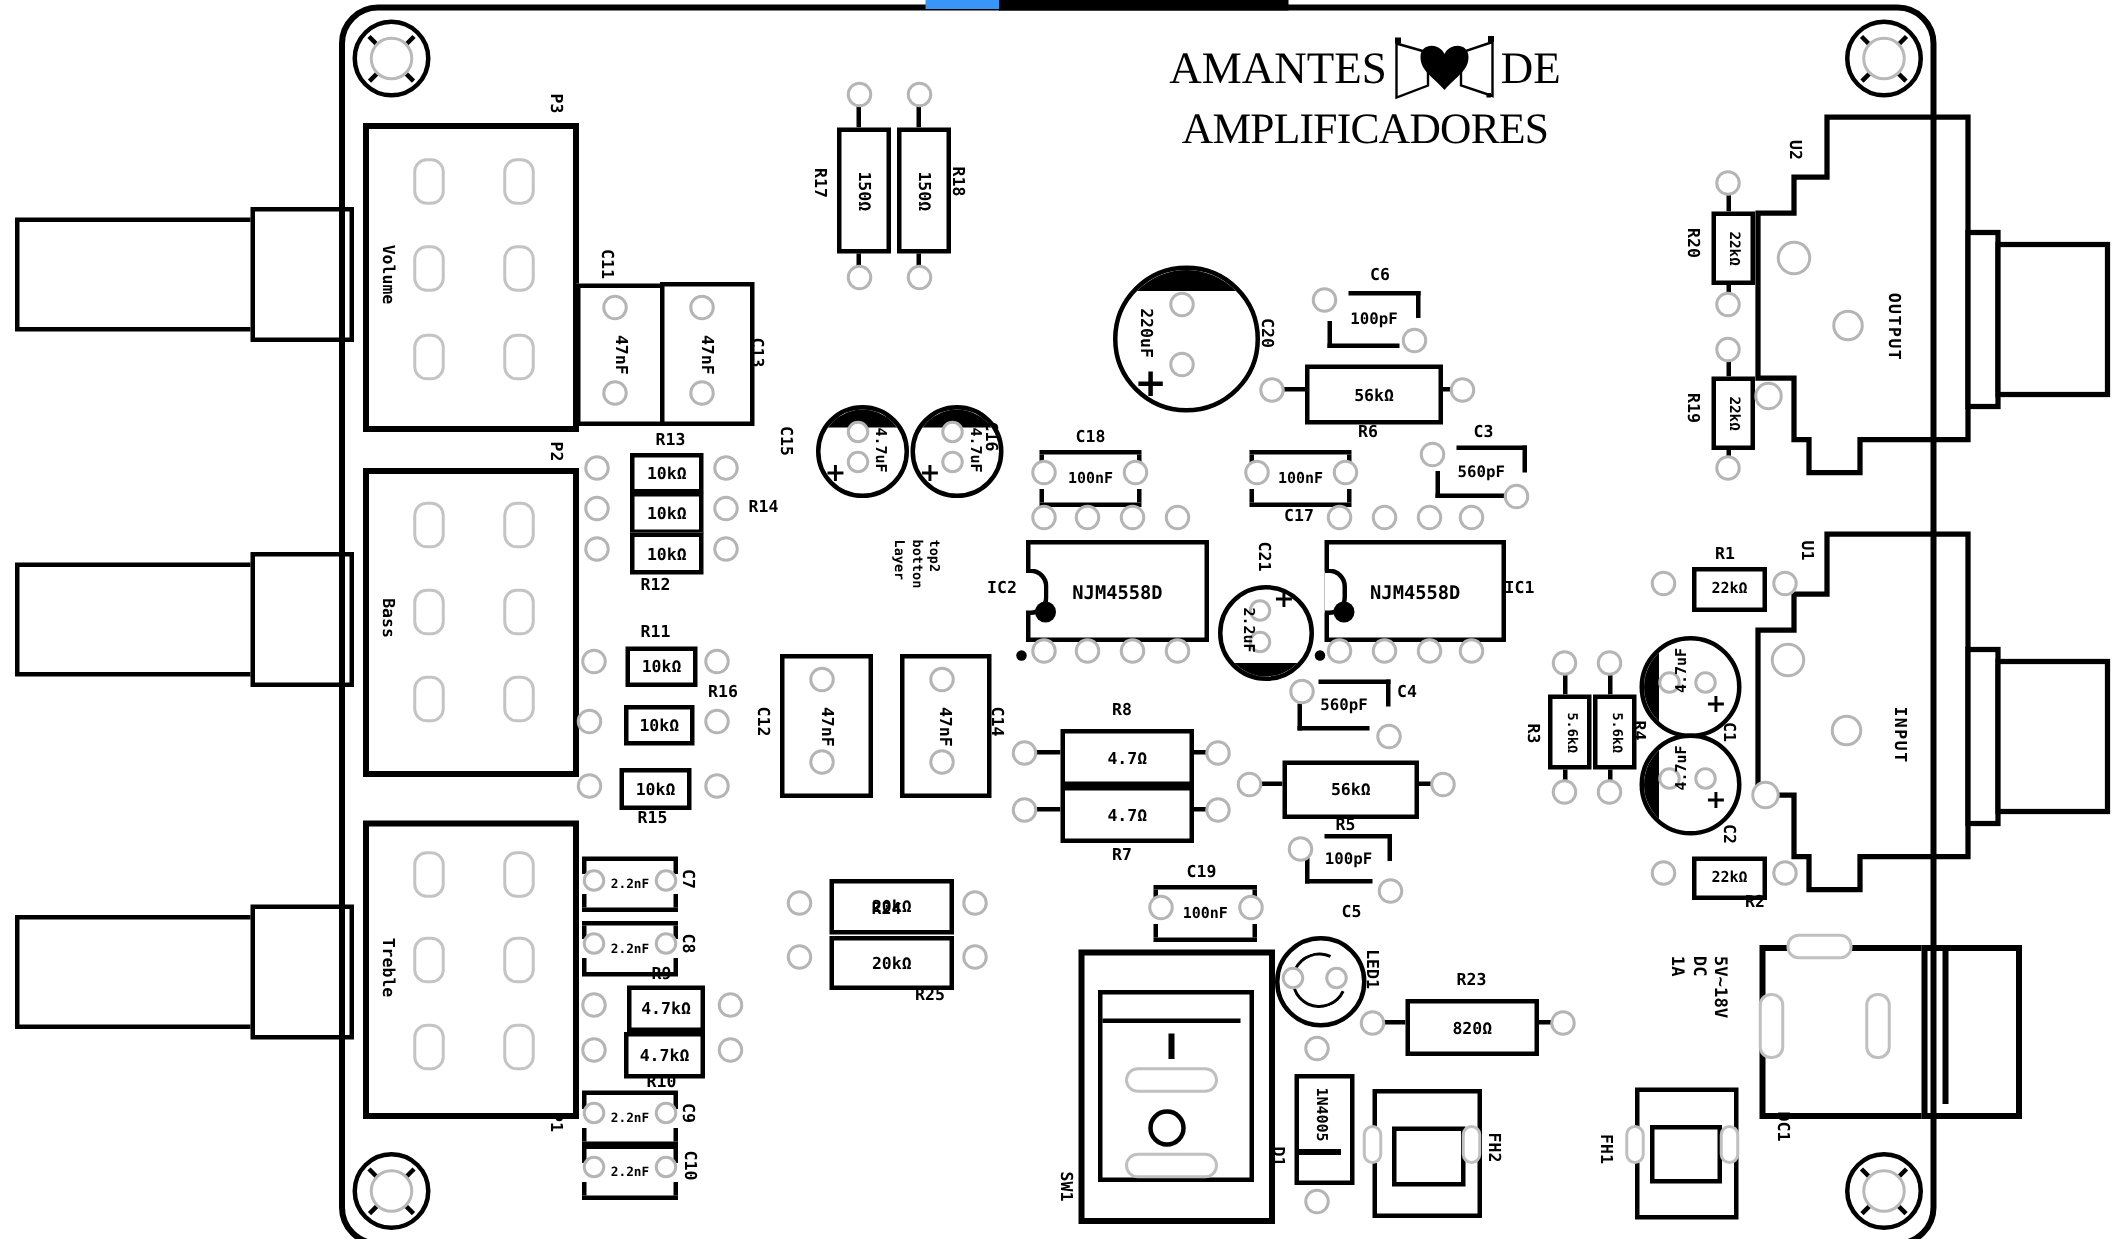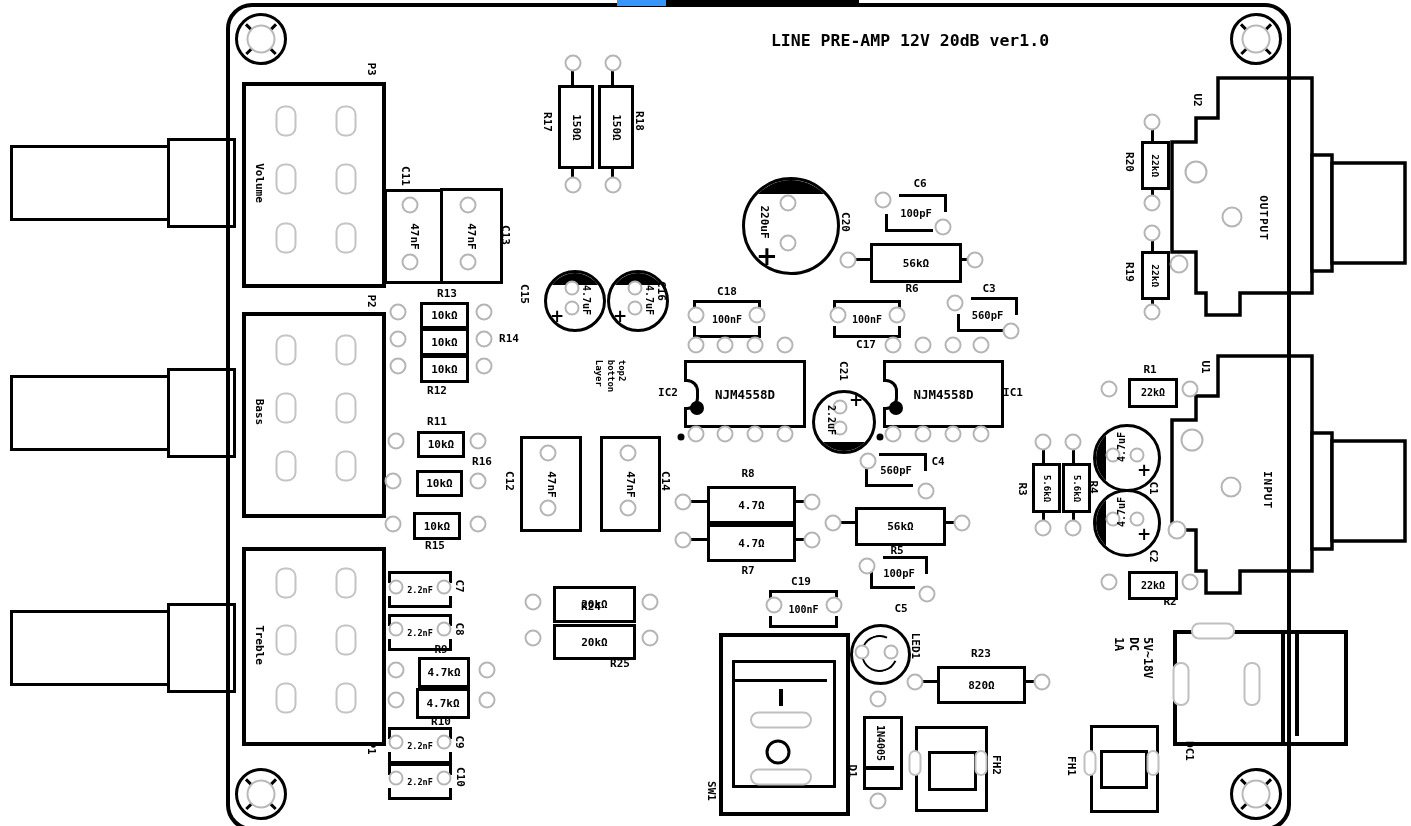--- a/index.html
+++ b/index.html
@@ -111,21 +111,33 @@
       <i class="x x2"></i>
       <i class="in"></i>
     </div>
   <div class="mhole" style="left:1230px;top:768px">
       <i class="x"></i>
       <i class="x x2"></i>
       <i class="in"></i>
     </div>
 
   <div class="brand" style="left:762px;top:24px;width:296px">
-    <div style="font-size:16.5px;font-weight:bold;margin-top:7px;white-space:nowrap">LINE PRE-AMP 12V 20dB ver1.0</div>
+    <div style="display:flex;align-items:center;justify-content:center;gap:5px">
+      <span class="serif" style="font-size:30px">AMANTES</span>
+      <svg width="66" height="44" viewBox="0 0 66 44">
+        <path d="M1,5 L22,11 L22,33 L1,41 Z" fill="#fff" stroke="#000" stroke-width="1.6"></path>
+        <path d="M65,4 L44,11 L44,33 L65,40 Z" fill="#fff" stroke="#000" stroke-width="1.6"></path>
+        <rect x="0" y="1" width="4" height="4" fill="#000"></rect>
+          <rect x="62" y="0" width="4" height="4" fill="#000"></rect>
+        <rect x="61" y="38" width="3" height="3" fill="#000"></rect>
+        <path d="M33,12 C29,4 17,5 17,14 C17,23 25,27 33,36 C41,27 49,23 49,14 C49,5 37,4 33,12 Z" fill="#000"></path>
+      </svg>
+      <span class="serif" style="font-size:30px">DE</span>
+    </div>
+    <div class="serif" style="font-size:29px;letter-spacing:-0.5px;margin-top:2px">AMPLIFICADORES</div>
   </div>
 
   <div class="pot" style="left:242px;top:82px;width:136px;height:198px"></div>
   <i class="potpad" style="left:286px;top:121px"></i>
     <i class="potpad" style="left:346px;top:121px"></i>
   <i class="potpad" style="left:286px;top:179px"></i>
     <i class="potpad" style="left:346px;top:179px"></i>
   <i class="potpad" style="left:286px;top:238px"></i>
     <i class="potpad" style="left:346px;top:238px"></i>
   <div class="vlbl" style="left:371px;top:69px">P3</div>

